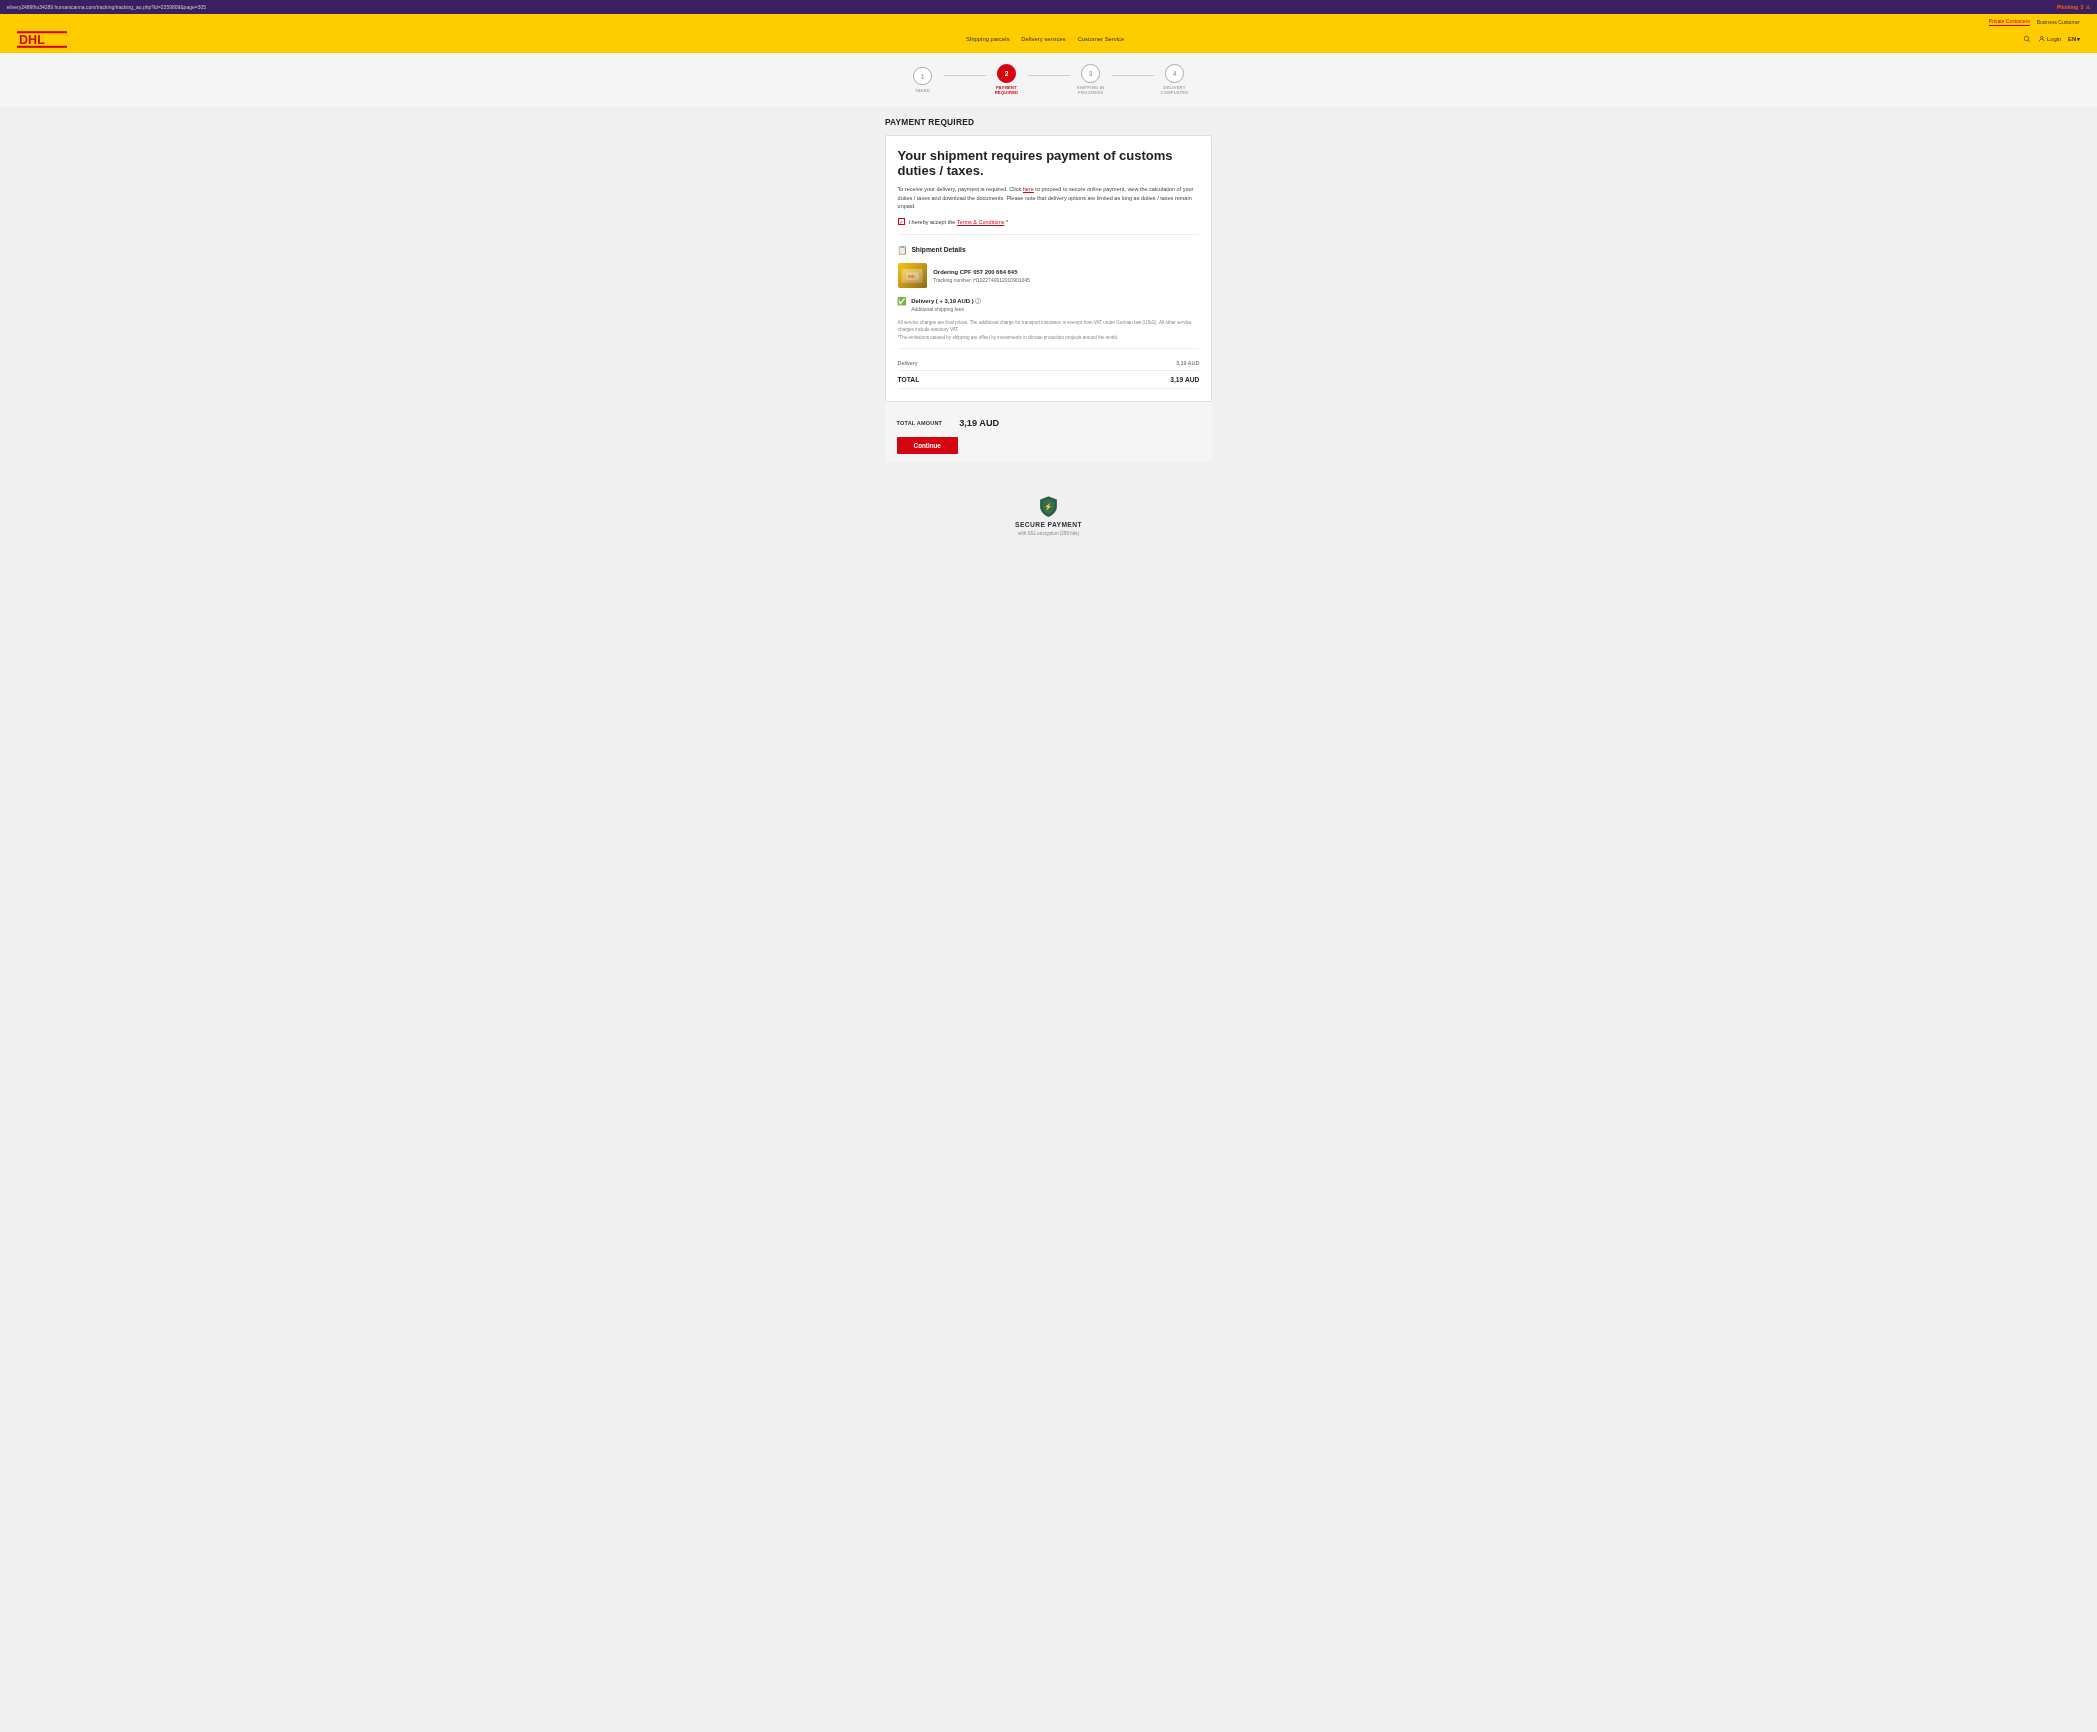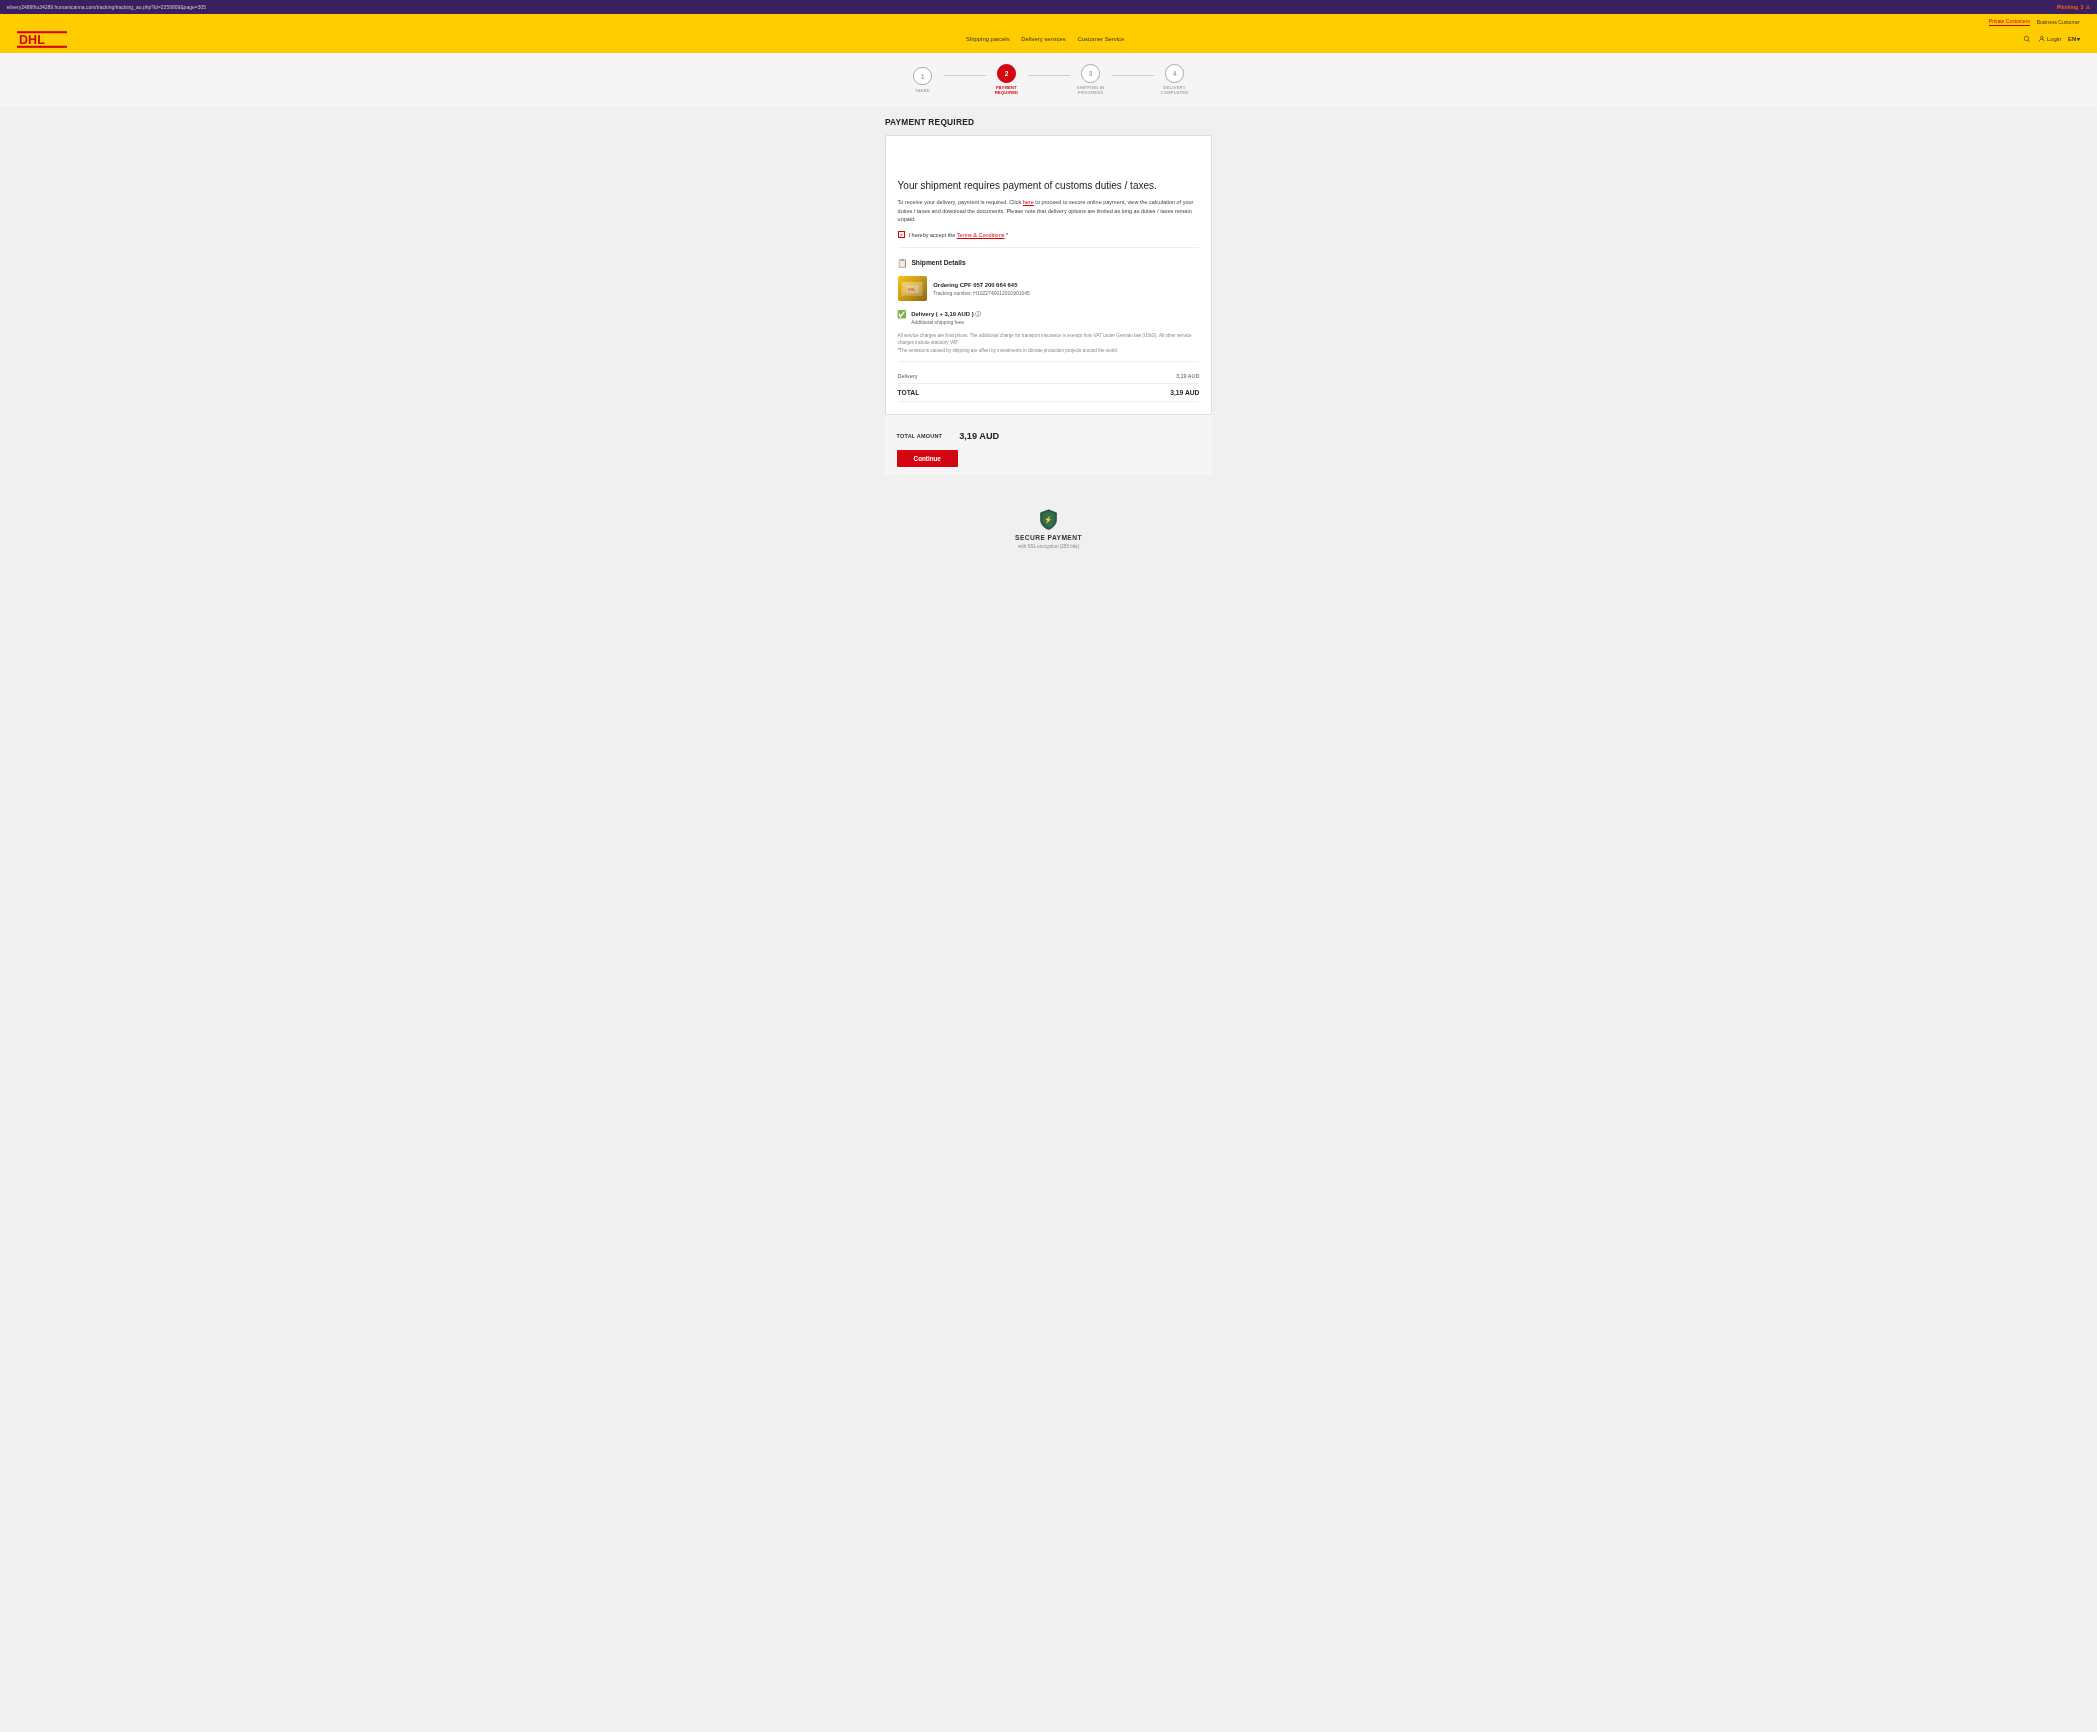--- a/index.html
+++ b/index.html
@@ -157,25 +157,24 @@
 
     
     .card {
       background: white;
       border: 0.4px solid #ddd;
       border-radius: 1.7px;
       padding: 11.7px;
     }
 
     .card-heading {
-      font-size: 10px;
-      font-weight: normal;
+      font-size: 13px;
+      font-weight: bold;
       color: #222;
       margin-bottom: 6.7px;
-      margin-top: 32px;
     }
     .card-desc {
       font-size: 5.5px;
       color: #444;
       line-height: 1.6;
       margin-bottom: 6.7px;
     }
     .card-desc a { color: #D40511; }
 
     

